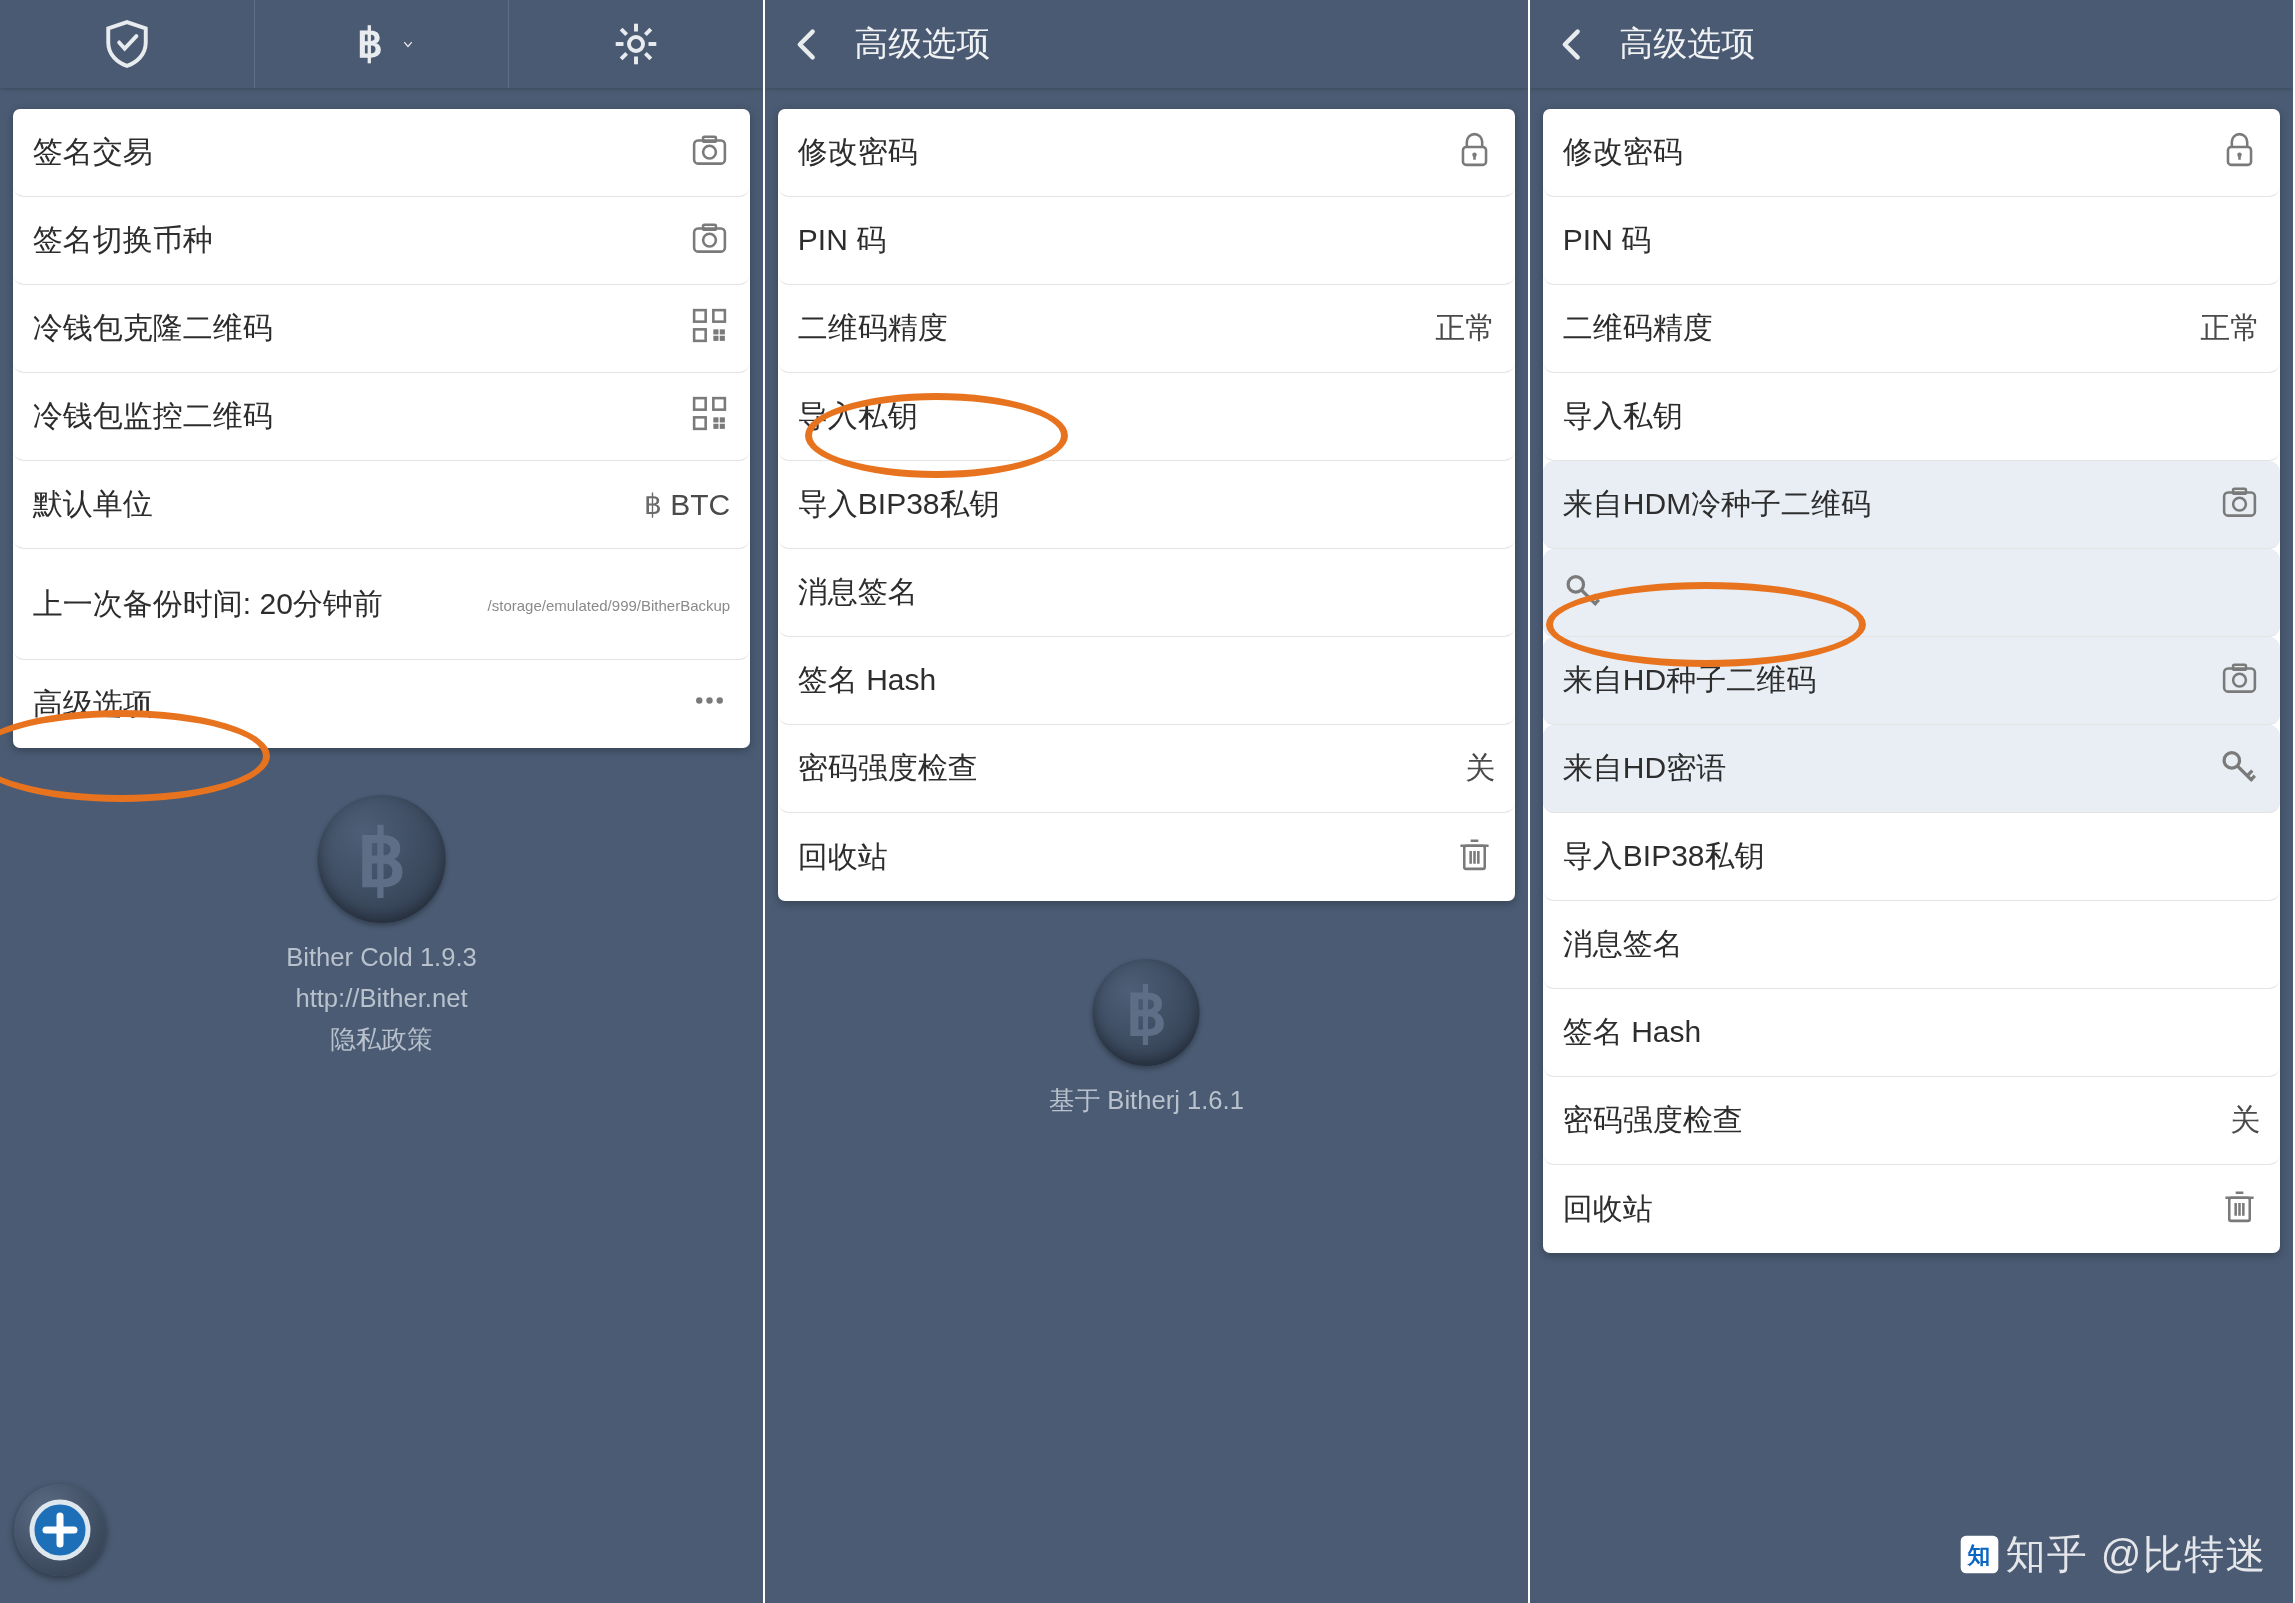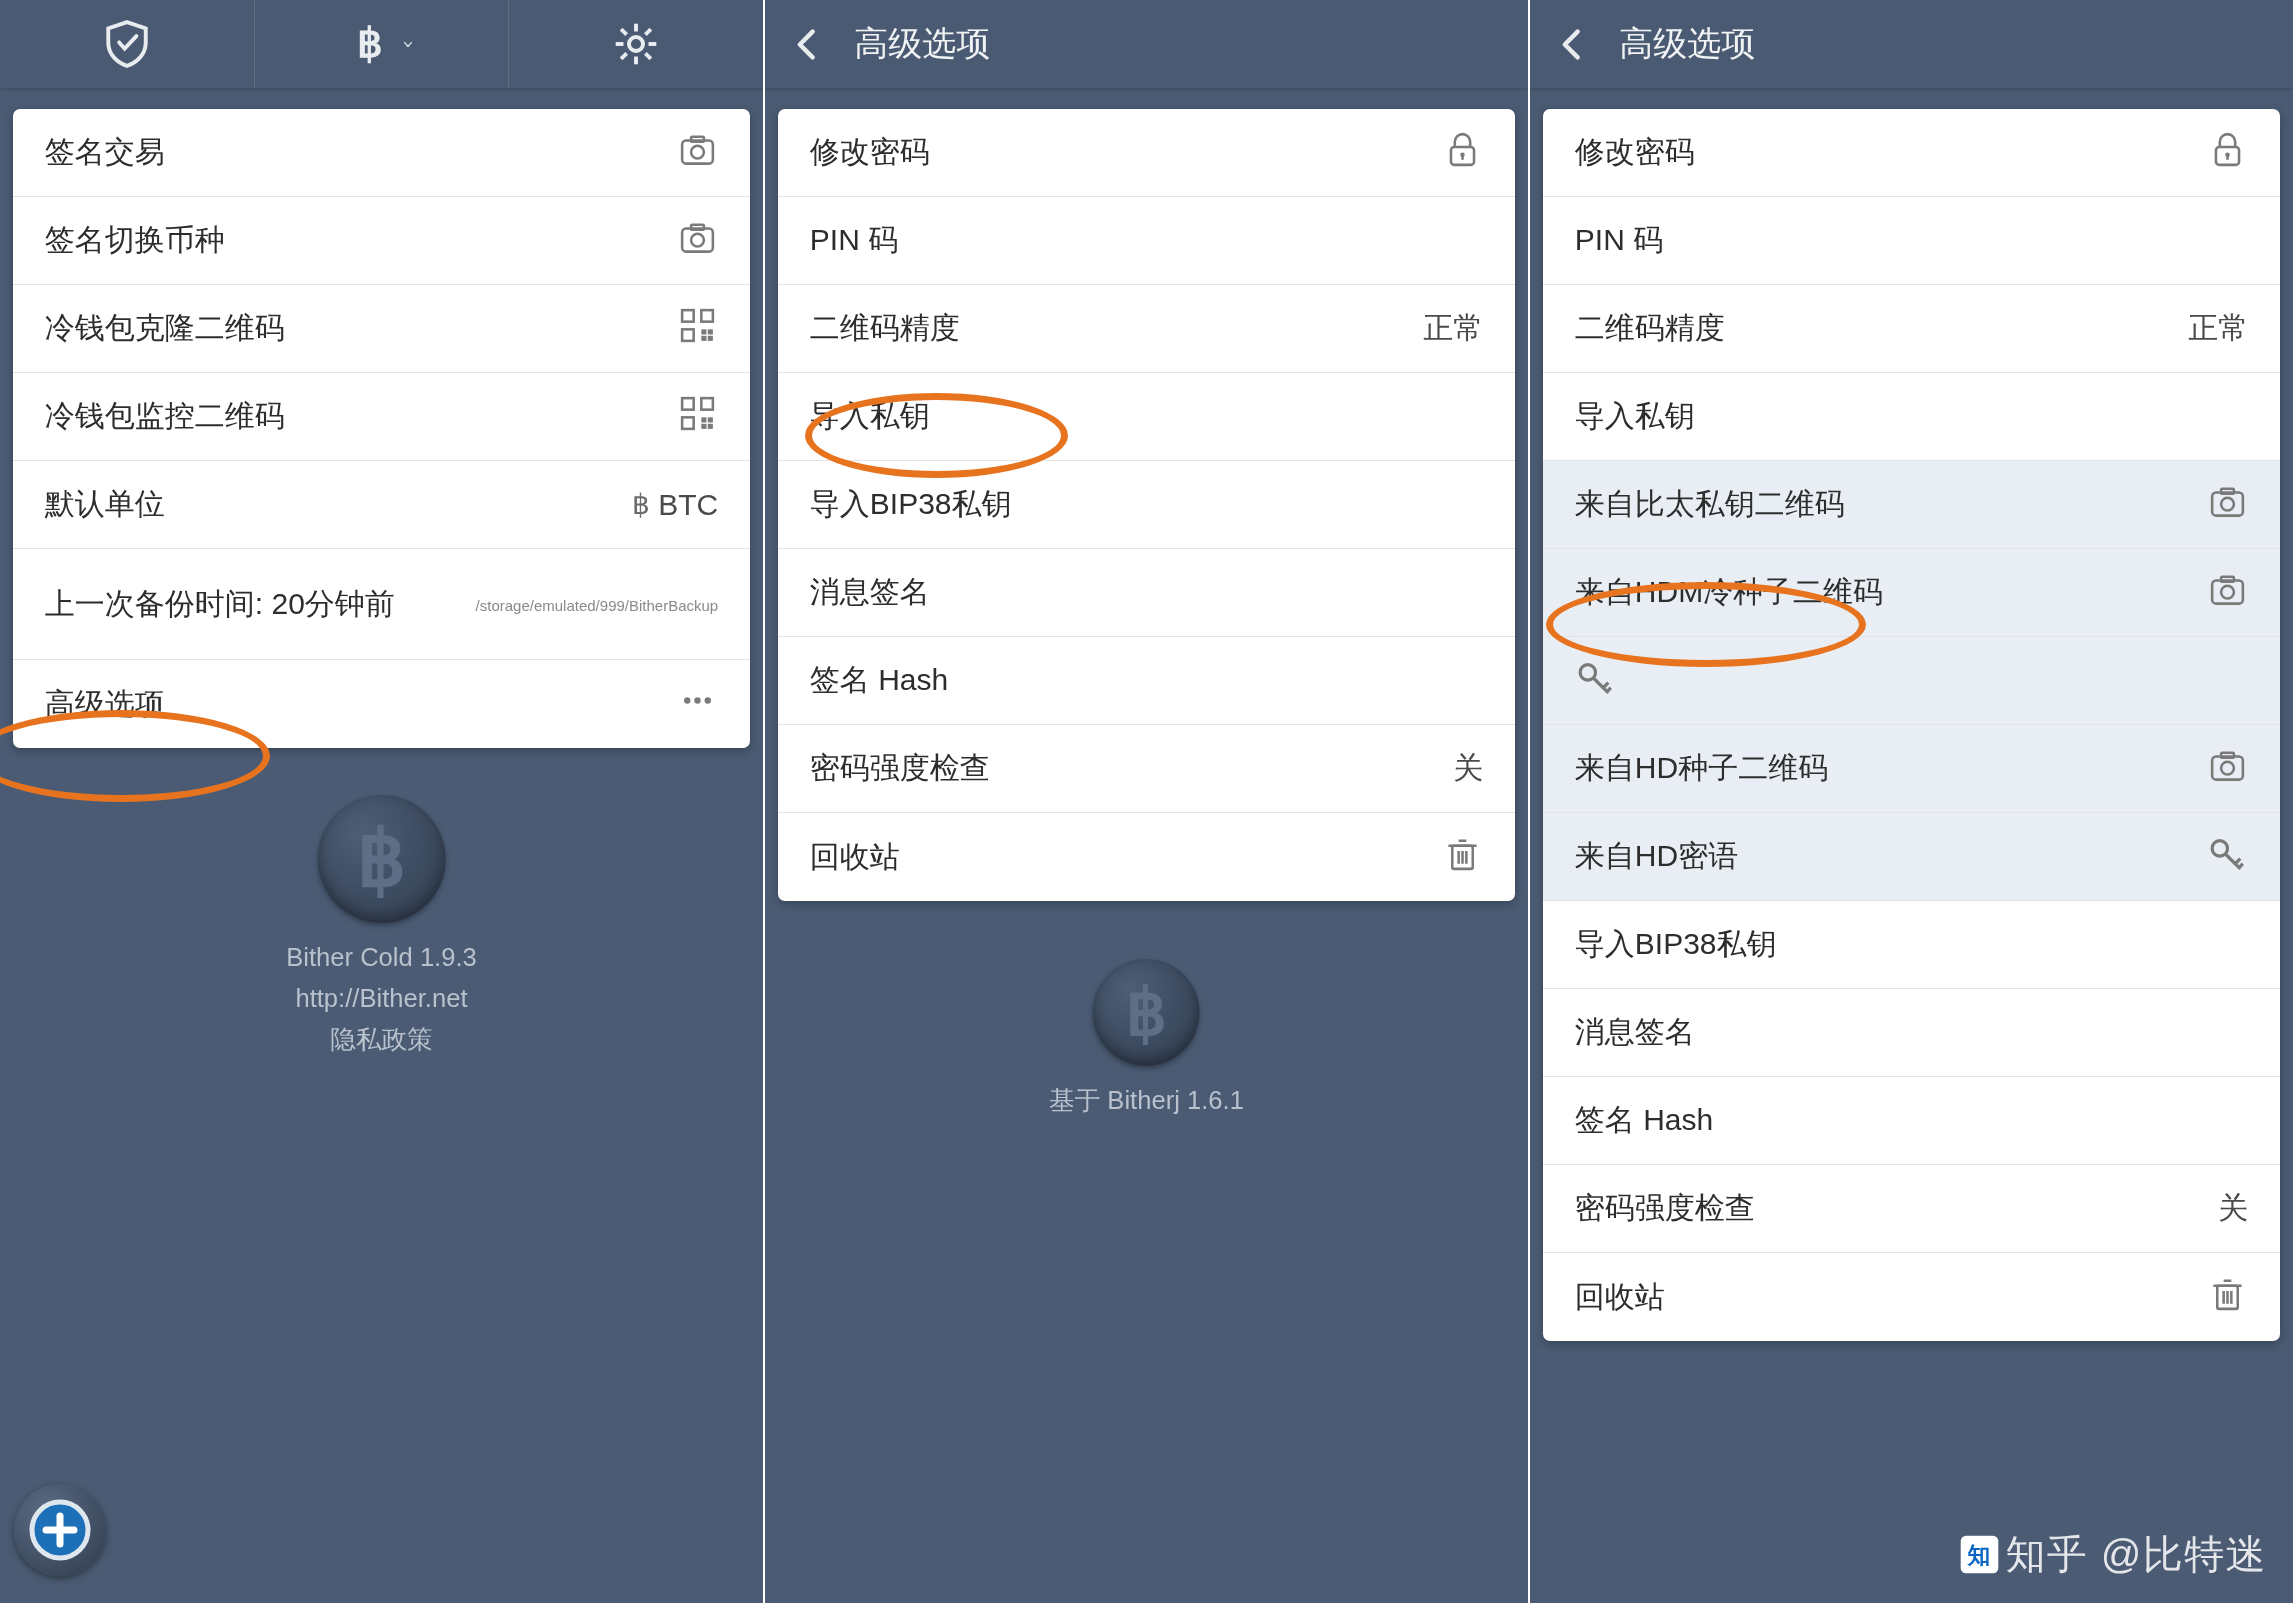--- a/index.html
+++ b/index.html
@@ -59,24 +59,25 @@
     background: #fff;
     margin: 21px 12.8px 0 12.8px;
     border-radius: 7px;
     overflow: hidden;
     box-shadow: 0 2.8px 8.5px rgba(0,0,0,0.25);
   }
   .row {
     display: flex;
     align-items: center;
     min-height: 88px;
-    padding: 0 32px;
+    padding: 0 20px;
     border-bottom: 0.7px solid #e4e4e4;
     font-size: 30px;
     color: #2d2d2d;
+    border-radius: 11px;
   }
   .row:last-child { border-bottom: none; }
   .row.sub { background: #e8eef4; }
   .row .label { flex: 1; }
   .row .sublabel { font-size: 15px; color: #8a8a8a; margin-top: 2.8px; }
   .row .trail { color: #4a4a4a; font-size: 30px; display: flex; align-items: center; gap: 8.5px; }
   .row .trail .btc-sym { font-size: 28px; color: #6b6b6b; }
   .row.tall { min-height: 111px; flex-direction: row; align-items: center; justify-content: center; }
   .row .icon { color: #7a7a7a; }
 
@@ -384,26 +385,20 @@
       </div>
     <div class="row">
       <span class="label">二维码精度</span>
       <span class="trail">正常</span>
     </div>
     <div class="row">
         <span class="label">导入私钥</span>
       </div>
 
     <div class="row sub">
-      <span class="label">来自比太私钥二维码</span>
-      <span class="icon"><svg class="ic" viewBox="0 0 64 64">
-            <use href="#i-camera"></use>
-          </svg></span>
-    </div>
-    <div class="row sub">
       <span class="label">来自HDM冷种子二维码</span>
       <span class="icon"><svg class="ic" viewBox="0 0 64 64">
             <use href="#i-camera"></use>
           </svg></span>
     </div>
     <div class="row sub">
       <span class="icon"><svg class="ic" viewBox="0 0 64 64">
             <use href="#i-key"></use>
           </svg></span>
     </div>

